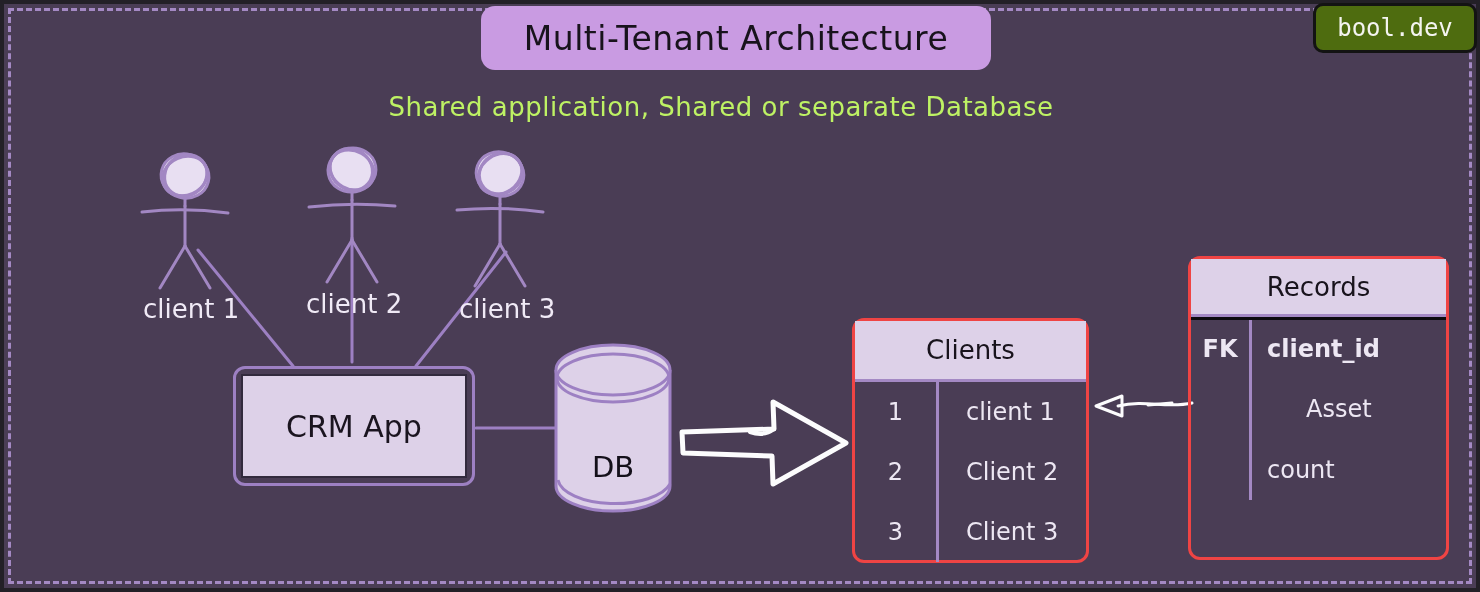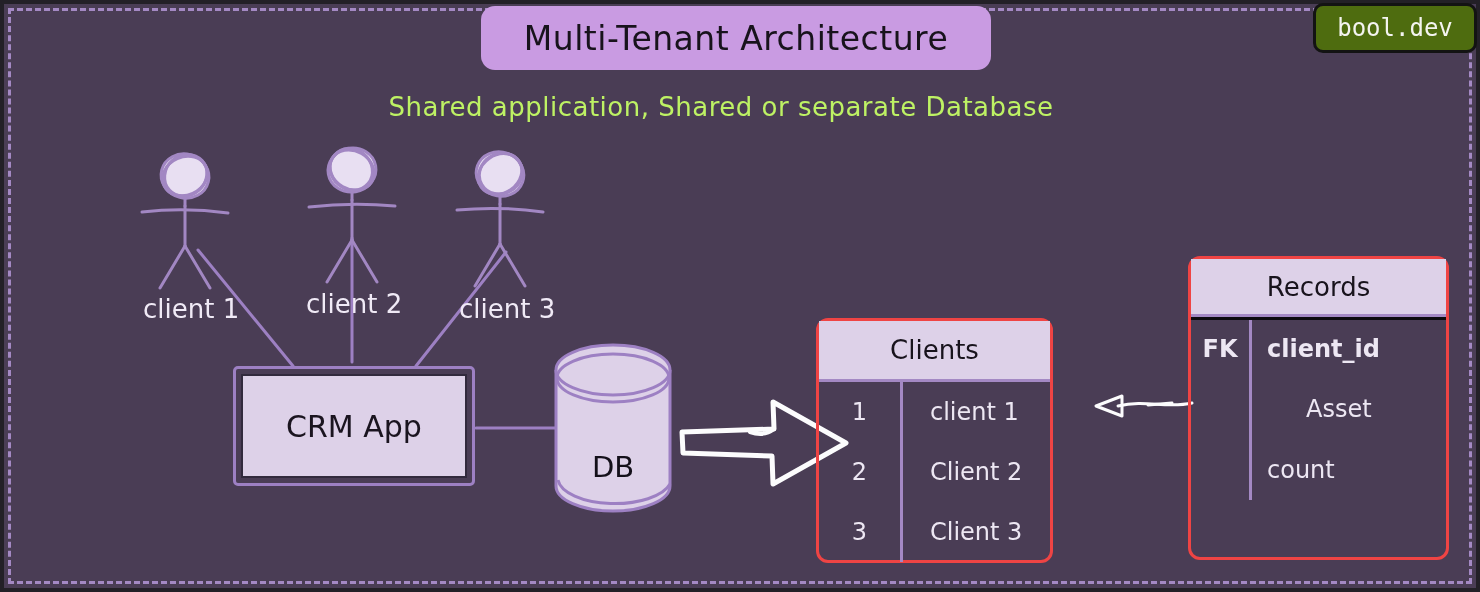--- a/index.html
+++ b/index.html
@@ -27,41 +27,41 @@
     position:absolute;left:360px;top:92px;width:722px;text-align:center;
     color:#bef264;font-size:26px;letter-spacing:.5px;
   }
   .figure{position:absolute;width:110px;height:150px;}
   .client-label{position:absolute;color:#f0eaf6;font-size:26px;white-space:nowrap;}
 
   .overlay-lines{position:absolute;left:0;top:0;width:1480px;height:592px;pointer-events:none;}
 
   .crm-box{
     position:absolute;left:233px;top:366px;width:242px;height:120px;
-    border:3px solid #9d80c3;border-radius:5px;padding:5px;box-sizing:border-box;
+    border:3px solid #9d80c3;border-radius:12px;padding:5px;box-sizing:border-box;
   }
   .crm-inner{
     width:100%;height:100%;box-sizing:border-box;
     background:#ddd1e8;border:2px solid #322a3d;
     display:flex;align-items:center;justify-content:center;
     color:#1a141f;font-size:30px;
   }
   .db-cylinder{position:absolute;left:548px;top:342px;width:130px;height:172px;}
   .db-label{
     position:absolute;left:578px;top:434px;width:70px;text-align:center;
     color:#14101a;font-size:29px;margin-top:16px;
   }
   .big-arrow{position:absolute;left:676px;top:392px;width:176px;height:102px;}
   .fk-arrow{position:absolute;left:1088px;top:392px;width:106px;height:28px;}
 
   .sketch-table{
     position:absolute;border:3px solid #ef4444;border-radius:12px;box-sizing:border-box;
     color:#ede7f3;font-size:24px;
   }
-  .clients-table{left:816px;top:318px;width:237px;height:245px;}
+  .clients-table{left:852px;top:318px;width:237px;height:245px;}
   .records-table{left:1188px;top:256px;width:261px;height:304px;}
   .table-header{
     background:#ddd1e8;border-bottom:3px solid #a489c4;
     display:flex;align-items:center;justify-content:center;
     color:#18131c;font-size:26px;
   }
   .clients-table .table-header{height:58px;}
   .records-table .table-header{height:55px;}
   .table-body{position:relative;}
   .v-divider{position:absolute;top:0;bottom:0;width:3px;background:#a489c4;}

